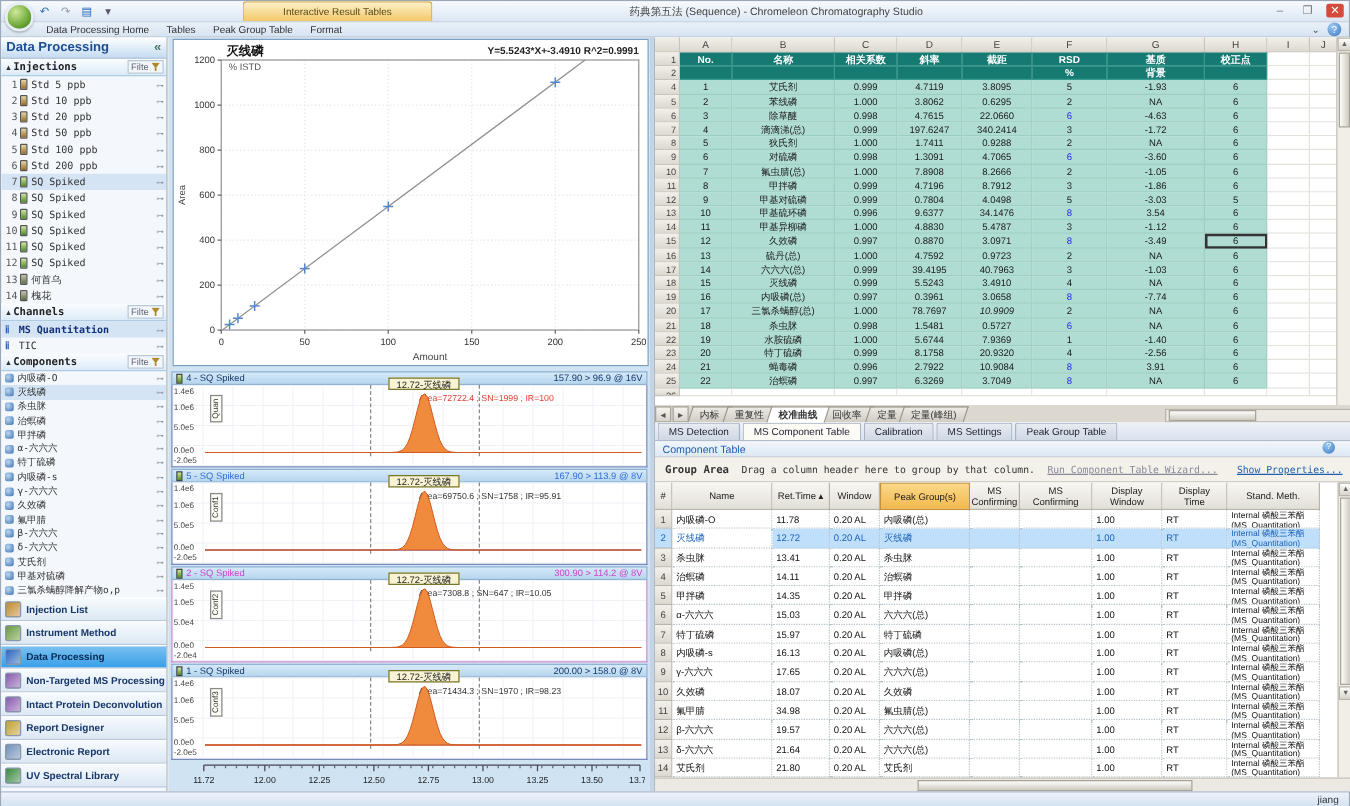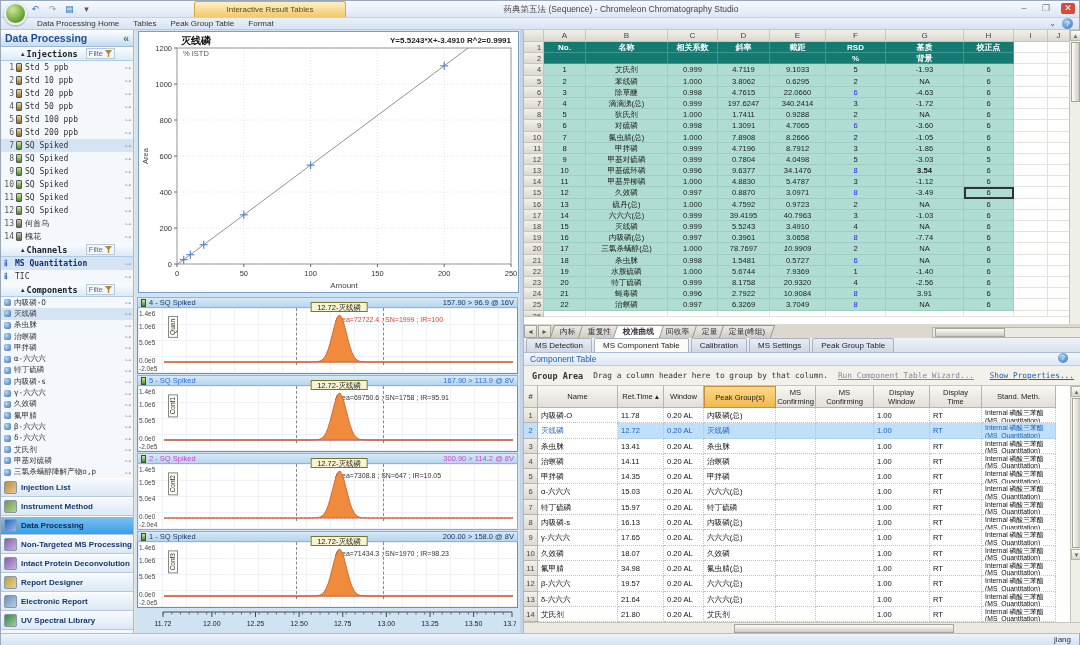--- a/index.html
+++ b/index.html
@@ -19,21 +19,21 @@
 
 #ribbon{left:0;top:17px;width:1078px;height:12px;background:linear-gradient(#e9f0f9,#d8e4f2);border-bottom:1px solid #b9c9dd;}
 #app-orb{left:3px;top:1px;width:23px;height:23px;border-radius:50%;background:radial-gradient(circle at 35% 30%,#cfe89a,#6faa3a 60%,#3c7020);border:2px solid #e8eef6;box-shadow:0 1px 2px rgba(0,0,0,.3);z-index:5;}
 #ribbon-tabs{left:36px;top:0;display:flex;gap:14px;line-height:12px;color:#333;}
 #ribbon-right{right:6px;top:0;display:flex;gap:6px;line-height:12px;}
 #help-orb{width:11px;height:11px;border-radius:50%;background:radial-gradient(circle at 35% 30%,#9ec9f2,#3a77c2);color:#fff;text-align:center;line-height:11px;font-size:8px;}
 
 #sidebar{left:0;top:29px;width:133px;height:603px;background:#f4f8fc;border-right:1px solid #a8b8cc;}
 #dp-header{left:0;top:0;width:132px;height:17px;background:linear-gradient(#ffffff,#c4dcf2);border-bottom:1px solid #9fb8d4;color:#1d4e8f;font-weight:bold;font-size:10.5px;line-height:16px;padding-left:4px;}
 #dp-header .chev{float:right;margin-right:4px;color:#476;}
-.sec-hdr{height:14px;background:linear-gradient(#fbfdff,#dcebf8);border-bottom:1px solid #aecbe4;display:flex;align-items:center;padding:0 18px;color:#222;}
+.sec-hdr{height:14px;background:linear-gradient(#fbfdff,#dcebf8);border-bottom:1px solid #aecbe4;display:flex;align-items:center;padding:0 2px;color:#222;}
 .sec-hdr b{font-size:8.5px;font-family:"DejaVu Sans Mono",monospace;}
 .sec-tri{font-size:7px;margin:0 2px;color:#333;}
 .filter-box{margin-left:auto;display:flex;align-items:center;border:1px solid #b8c8da;background:#f2f7fc;height:11px;padding:0 2px;color:#667;font-size:7.5px;}
 .funnel{width:7px;height:7px;margin-left:2px;background:#b08830;clip-path:polygon(0 0,100% 0,60% 55%,60% 100%,40% 100%,40% 55%);}
 .sb-item{height:13px;display:flex;align-items:center;font-family:"DejaVu Sans Mono",monospace;font-size:8px;color:#333;padding-right:2px;}
 .sb-item .num{width:13px;text-align:right;margin-right:2px;color:#555;}
 .sb-item .vial{width:6px;height:9px;border:1px solid #555;border-radius:1px;margin-right:3px;}
 .vial.amber{background:linear-gradient(#e8d8a0,#9a6a20);}
 .vial.green{background:linear-gradient(#cfe8a0,#4a8a20);}
 .vial.olive{background:linear-gradient(#c8c8b0,#5a6a40);}
@@ -642,21 +642,21 @@
           <div class="ss-cell ss-hdr" style="width: 50px;"></div>
           <div class="ss-cell ss-hdr ss-empty" style="width: 34px;"></div>
           <div class="ss-cell ss-hdr ss-empty" style="width: 22px;"></div>
         </div>
         <div class="ss-row">
           <div class="ss-cell ss-rn" style="width: 20px;">4</div>
           <div class="ss-cell" style="width: 42px;">1</div>
           <div class="ss-cell" style="width: 82px;">艾氏剂</div>
           <div class="ss-cell" style="width: 50px;">0.999</div>
           <div class="ss-cell" style="width: 52px;">4.7119</div>
-          <div class="ss-cell" style="width: 56px;">9.1033</div>
+          <div class="ss-cell" style="width: 56px;">3.8095</div>
           <div class="ss-cell" style="width: 60px;">5</div>
           <div class="ss-cell" style="width: 78px;">-1.93</div>
           <div class="ss-cell" style="width: 50px;">6</div>
           <div class="ss-cell ss-empty" style="width: 34px;"></div>
           <div class="ss-cell ss-empty" style="width: 22px;"></div>
         </div>
         <div class="ss-row">
           <div class="ss-cell ss-rn" style="width: 20px;">5</div>
           <div class="ss-cell" style="width: 42px;">2</div>
           <div class="ss-cell" style="width: 82px;">苯线磷</div>
@@ -761,21 +761,21 @@
           <div class="ss-cell ss-empty" style="width: 22px;"></div>
         </div>
         <div class="ss-row">
           <div class="ss-cell ss-rn" style="width: 20px;">13</div>
           <div class="ss-cell" style="width: 42px;">10</div>
           <div class="ss-cell" style="width: 82px;">甲基硫环磷</div>
           <div class="ss-cell" style="width: 50px;">0.996</div>
           <div class="ss-cell" style="width: 52px;">9.6377</div>
           <div class="ss-cell" style="width: 56px;">34.1476</div>
           <div class="ss-cell blue" style="width: 60px;">8</div>
-          <div class="ss-cell" style="width: 78px; font-weight: bold;">3.54</div>
+          <div class="ss-cell" style="width: 78px;">3.54</div>
           <div class="ss-cell" style="width: 50px;">6</div>
           <div class="ss-cell ss-empty" style="width: 34px;"></div>
           <div class="ss-cell ss-empty" style="width: 22px;"></div>
         </div>
         <div class="ss-row">
           <div class="ss-cell ss-rn" style="width: 20px;">14</div>
           <div class="ss-cell" style="width: 42px;">11</div>
           <div class="ss-cell" style="width: 82px;">甲基异柳磷</div>
           <div class="ss-cell" style="width: 50px;">1.000</div>
           <div class="ss-cell" style="width: 52px;">4.8830</div>

